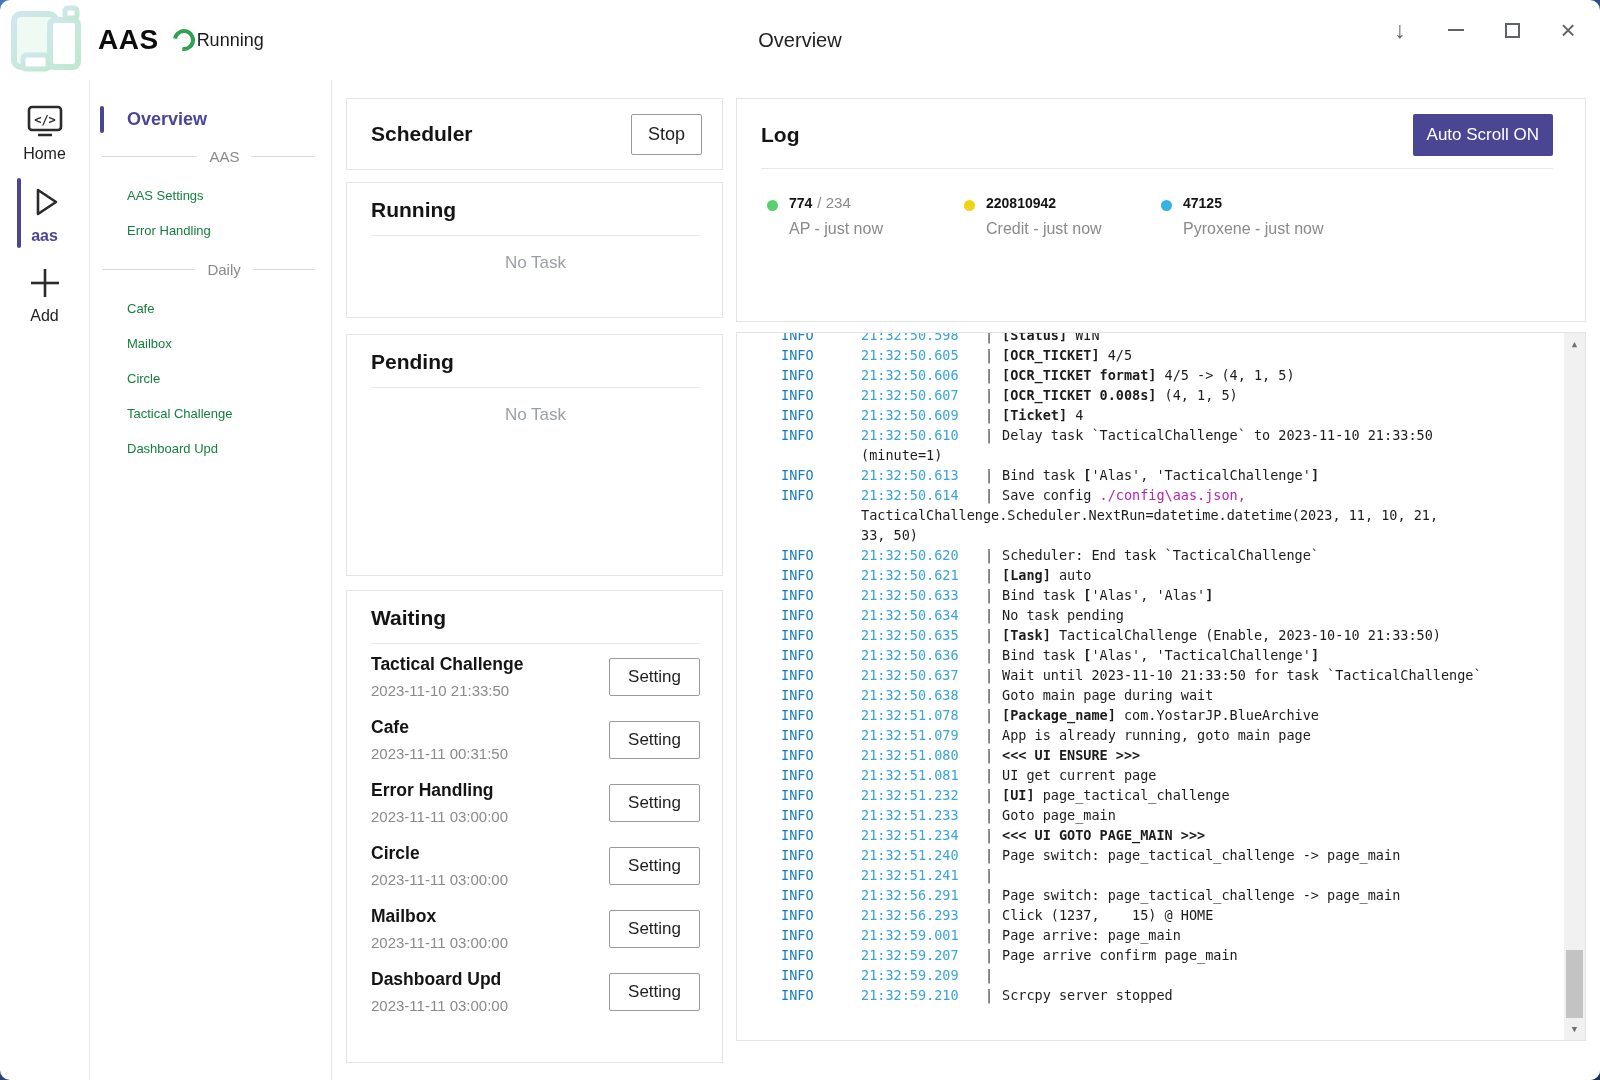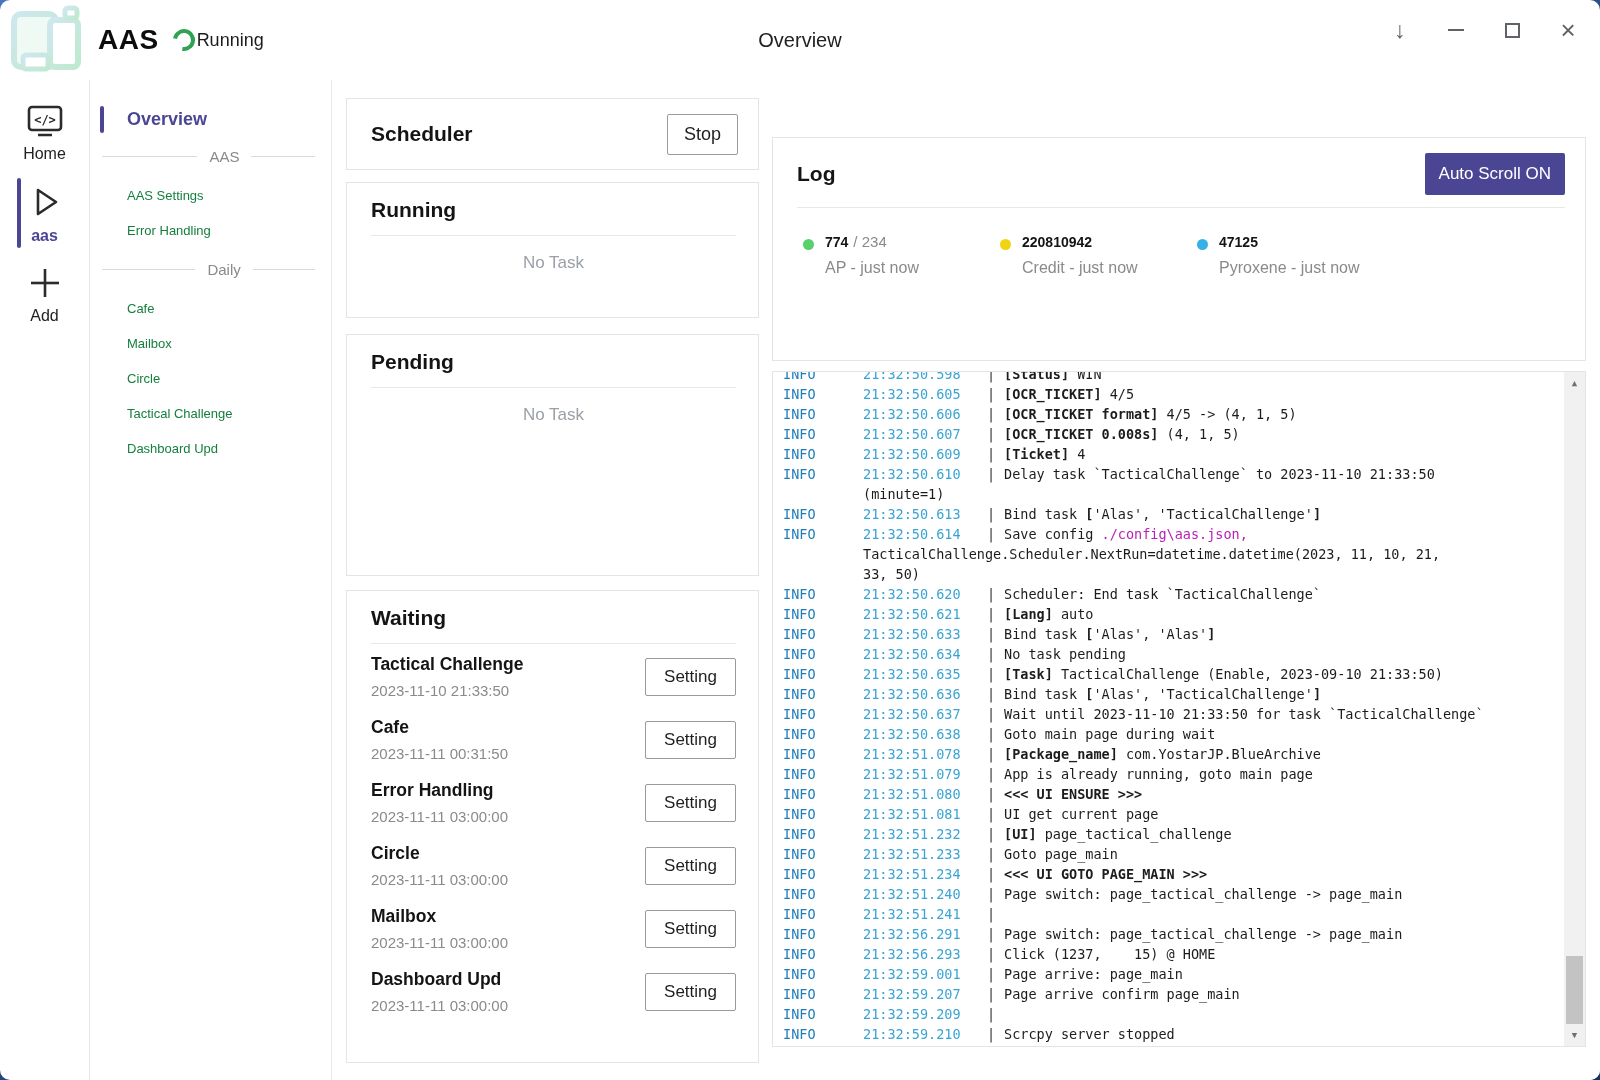--- a/index.html
+++ b/index.html
@@ -43,52 +43,52 @@
   .side-overview { position:relative; padding:5px 0 5px 37px; margin-bottom:4px; }
   .side-overview .sel-bar { position:absolute; left:10px; top:2px; bottom:2px; width:4px; background:var(--accent-purple,#4b4693); border-radius:2px; }
   .side-overview .lbl { color:var(--accent-purple,#4b4693); font-weight:700; font-size:18px; }
   .side-divider { display:flex; align-items:center; margin:13px 16px 13px 12px; color:#8a8a8a; font-size:15px; }
   .side-divider .ln { height:1px; background:#d9d9d9; }
   .side-divider .ln.l { flex:1.5; margin-right:12px; }
   .side-divider .ln.r { flex:1; margin-left:12px; }
   .side-item { padding:10px 0 10px 37px; font-size:13px; color:#15803d; cursor:default; }
   
   .content { flex:1; display:flex; padding:18px 14px 17px 14px; background:#fff; min-width:0; }
-  .col-left { width:413px; flex:none; display:flex; flex-direction:column; }
+  .col-left { width:377px; flex:none; display:flex; flex-direction:column; }
   .col-right { flex:1; display:flex; flex-direction:column; margin-left:13px; min-width:0; }
   .card { border:1px solid #e4e4e4; background:#fff; }
   .card-title { font-size:21px; font-weight:700; color:#141414; }
   .btn { font-family:inherit; background:#fff; border:1px solid #9a9a9a; color:#1f1f1f; border-radius:2px; cursor:pointer; }
   
   .scheduler-card { height:72px; display:flex; align-items:center; justify-content:space-between; padding:0 20px 0 24px; margin-bottom:12px; }
   .btn-stop { font-size:18px; padding:9px 16px; }
   
   .panel { padding:15px 22px 0 24px; }
   .panel-head { padding-bottom:13px; border-bottom:1px solid #e8e8e8; }
   .running-card { height:136px; margin-bottom:16px; }
   .pending-card { height:242px; margin-bottom:14px; }
   .waiting-card { flex:1; }
   .empty-text { text-align:center; color:#9aa0a6; font-size:17px; margin-top:17px; }
   .waiting-item { display:flex; align-items:center; justify-content:space-between; padding:10px 0 8px; }
   .wi-name { font-size:17.5px; font-weight:700; color:#141414; }
   .wi-date { font-size:15px; color:#8a8a8a; margin-top:7px; }
   .btn-setting { font-size:17px; padding:8px 18px; }
   
-  .log-card { height:224px; flex:none; padding:15px 20px 0 24px; margin-bottom:10px;margin-top:39px; }
+  .log-card { height:224px; flex:none; padding:15px 32px 0 24px; margin-bottom:10px; }
   .log-head { display:flex; align-items:center; justify-content:space-between; padding-bottom:12px; border-bottom:1px solid #e8e8e8; }
   .btn-autoscroll { background:var(--accent-purple,#4b4693); color:#fff; border:none; font-size:17px; padding:11px 14px; border-radius:2px; cursor:pointer; }
   .stats { display:flex; margin-top:25px; }
   .stat { width:197px; display:flex; }
   .stat-dot { width:11px; height:11px; border-radius:50%; margin:6px 11px 0 6px; flex:none; }
   .stat-value { font-size:14px; font-weight:700; color:#141414; }
   .stat-suffix { font-size:15px; font-weight:400; color:#8a8a8a; margin-left:5px; }
   .stat-label { font-size:16px; color:#8a8a8a; margin-top:8px; }
   
-  .console { flex:1; border:1px solid #e4e4e4; position:relative; overflow:hidden; margin-bottom:16px;
-    font-family:"DejaVu Sans Mono","Liberation Mono",monospace; font-size:13.5px; line-height:20px; color:#1c1c1c; }
+  .console { flex:1; border:1px solid #e4e4e4; position:relative; overflow:hidden; margin-bottom:22px;
+    font-family:"DejaVu Sans Mono","Liberation Mono",monospace; font-size:13.5px; line-height:20px; color:#1c1c1c;padding-left:34px; }
   .console-inner { margin-top:-8px; padding:0 34px 0 10px; }
   .log-line { display:flex; }
   .log-line .lv { width:80px; flex:none; color:var(--log-level-blue,#1d7dbb); }
   .log-line .tm { width:124px; flex:none; color:var(--log-time-cyan,#3aa4d4); }
   .log-line .pp { width:17px; flex:none; color:#333; }
   .log-line .msg { flex:1; white-space:pre-wrap; word-break:break-word; min-width:0; }
   .log-line.cont { padding-left:80px; }
   .s-b { font-weight:700; }
   .s-m { color:var(--log-path-magenta,#b821b8); }
   .scrollbar { position:absolute; top:0; right:0; bottom:0; width:21px; background:#f1f1f1; }
@@ -388,21 +388,21 @@
               <div class="log-line">
                 <span class="lv">INFO</span>
                 <span class="tm">21:32:50.634</span>
                 <span class="pp">|</span>
                 <span class="msg"><span>No task pending</span></span>
               </div>
               <div class="log-line">
                 <span class="lv">INFO</span>
                 <span class="tm">21:32:50.635</span>
                 <span class="pp">|</span>
-                <span class="msg"><span class="s-b">[Task]</span><span> TacticalChallenge (Enable, 2023-09-10 21:33:50)</span></span>
+                <span class="msg"><span class="s-b">[Task]</span><span> TacticalChallenge (Enable, 2023-10-10 21:33:50)</span></span>
               </div>
               <div class="log-line">
                 <span class="lv">INFO</span>
                 <span class="tm">21:32:50.636</span>
                 <span class="pp">|</span>
                 <span class="msg"><span>Bind task </span><span class="s-b">[</span><span>'Alas', 'TacticalChallenge'</span><span class="s-b">]</span></span>
               </div>
               <div class="log-line">
                 <span class="lv">INFO</span>
                 <span class="tm">21:32:50.637</span>

